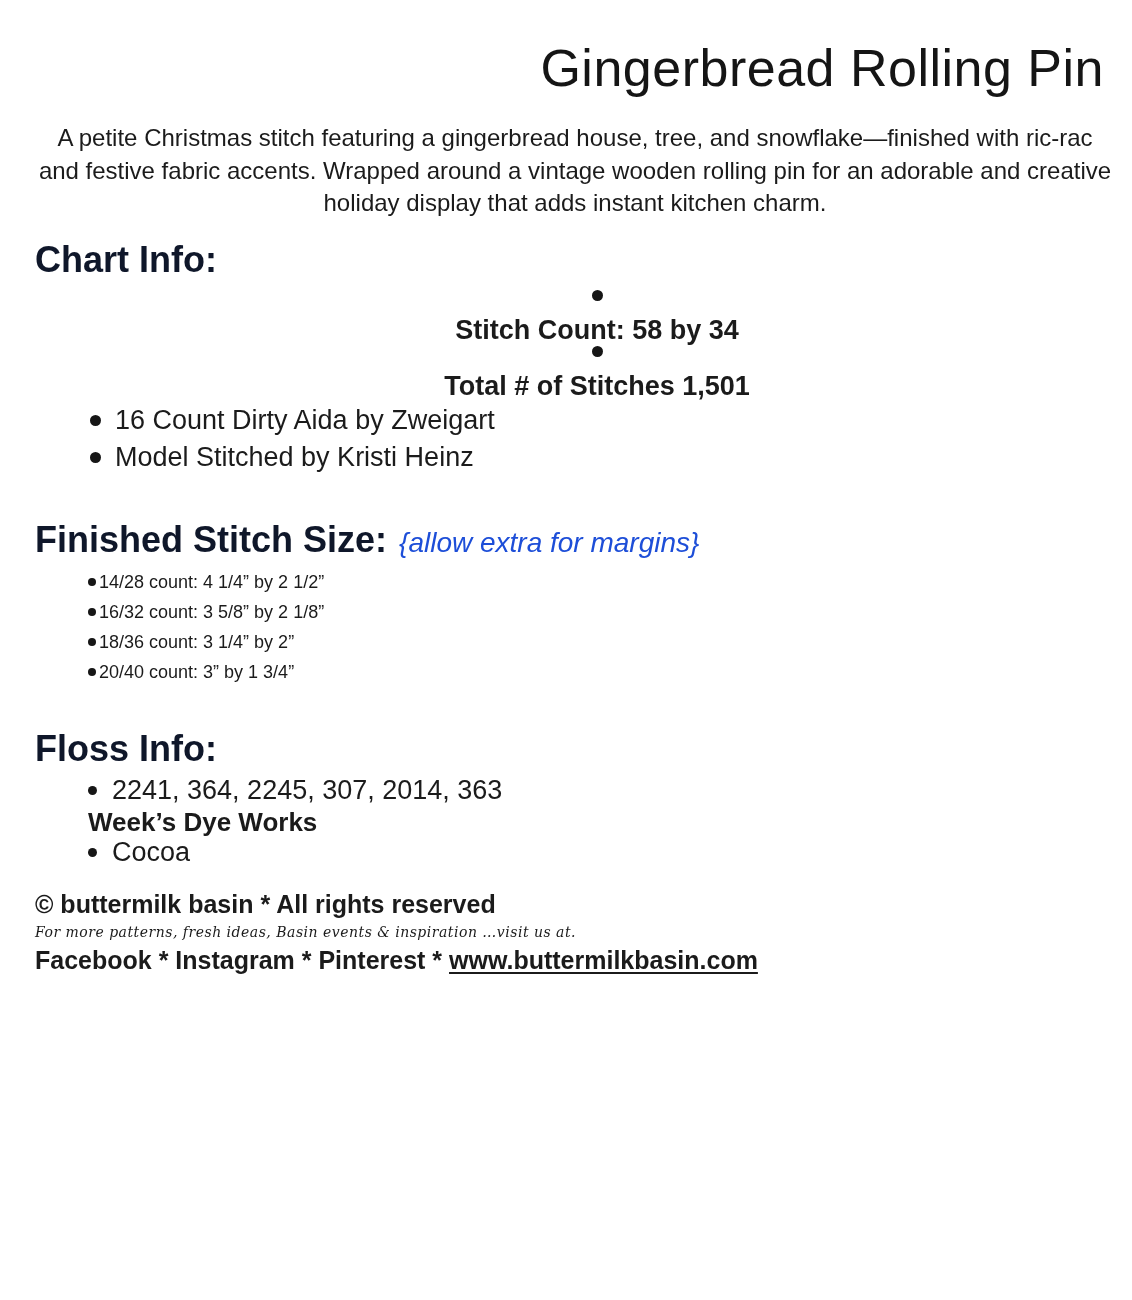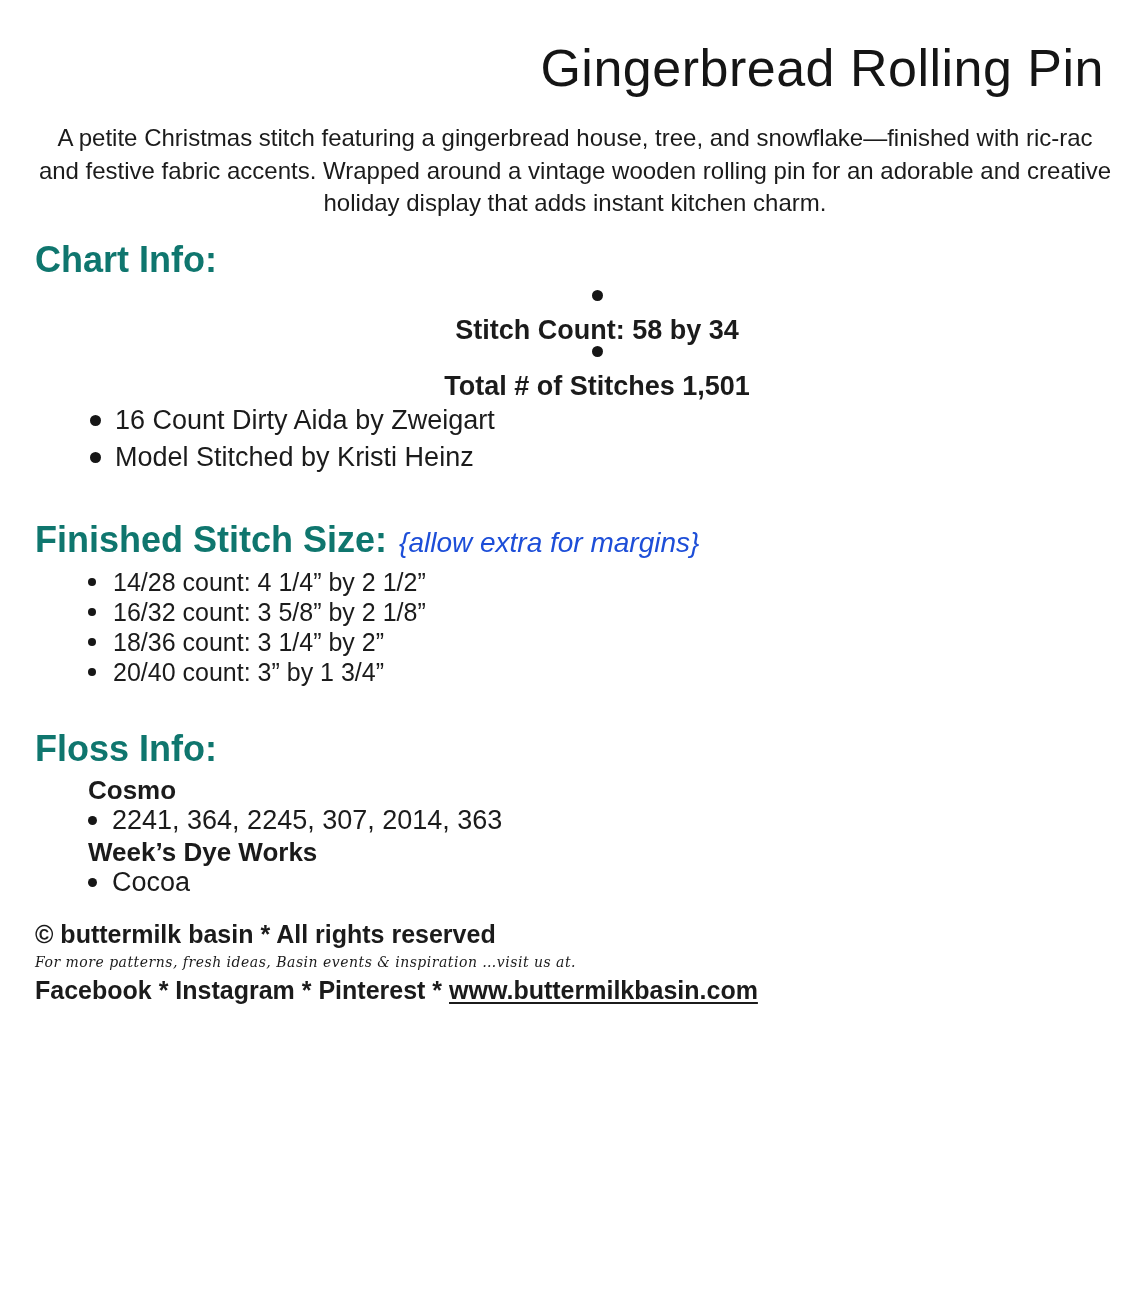--- a/index.html
+++ b/index.html
@@ -25,21 +25,21 @@
   .desc {
     width: 1080px;
     margin: 26px auto 0;
     text-align: center;
     font-size: 24px;
     line-height: 1.36;
     color: #1b1b1b;
   }
 
   h2.red {
-    color: #0f766e;
+    color: #0f172a;
     font-size: 36px;
     font-weight: 700;
     margin: 0;
     line-height: 1.1;
     display: inline-block;
   }
   .sec-chart h2 { display: block; margin-top: 20px; }
   .note {
     font-size: 28px;
     font-style: italic;
@@ -51,21 +51,21 @@
   ul.list li { display: flex; align-items: center; }
   .dot { display: inline-block; border-radius: 50%; background: #161616; flex: none; }
 
   .sec-chart ul { margin-top: 10px; }
   .lg li { font-size: 27px; min-height: 37px; margin-left: 55px; gap: 14px; }
   .lg .dot { width: 11px; height: 11px; }
   .lg li.b { font-weight: 700; flex-direction: column; }
 
   .sec-size { margin-top: 44px; }
   .sec-size ul { margin-top: 8px; }
-  .sm li { font-size: 25px; min-height: 30px; margin-left: 53px; gap: 17px; }
+  .sm li { font-size: 18px; min-height: 30px; margin-left: 53px; gap: 3px; }
   .sm .dot { width: 8px; height: 8px; }
 
   .sec-floss { margin-top: 42px; }
   .sec-floss .content { margin-top: 6px; }
   .brand {
     font-size: 26px;
     font-weight: 700;
     margin-left: 53px;
     line-height: 30px;
   }
@@ -142,21 +142,20 @@
       <li>
         <span class="dot"></span>
         <span>20/40 count: 3” by 1 3/4”</span>
       </li>
     </ul>
   </section>
 
   <section class="sec-floss">
     <h2 class="red">Floss Info:</h2>
     <div class="content">
-      <div class="brand">Cosmo</div>
       <ul class="list md">
         <li>
           <span class="dot"></span>
           <span>2241, 364, 2245, 307, 2014, 363</span>
         </li>
       </ul>
       <div class="brand">Week’s Dye Works</div>
       <ul class="list md">
         <li>
           <span class="dot"></span>

